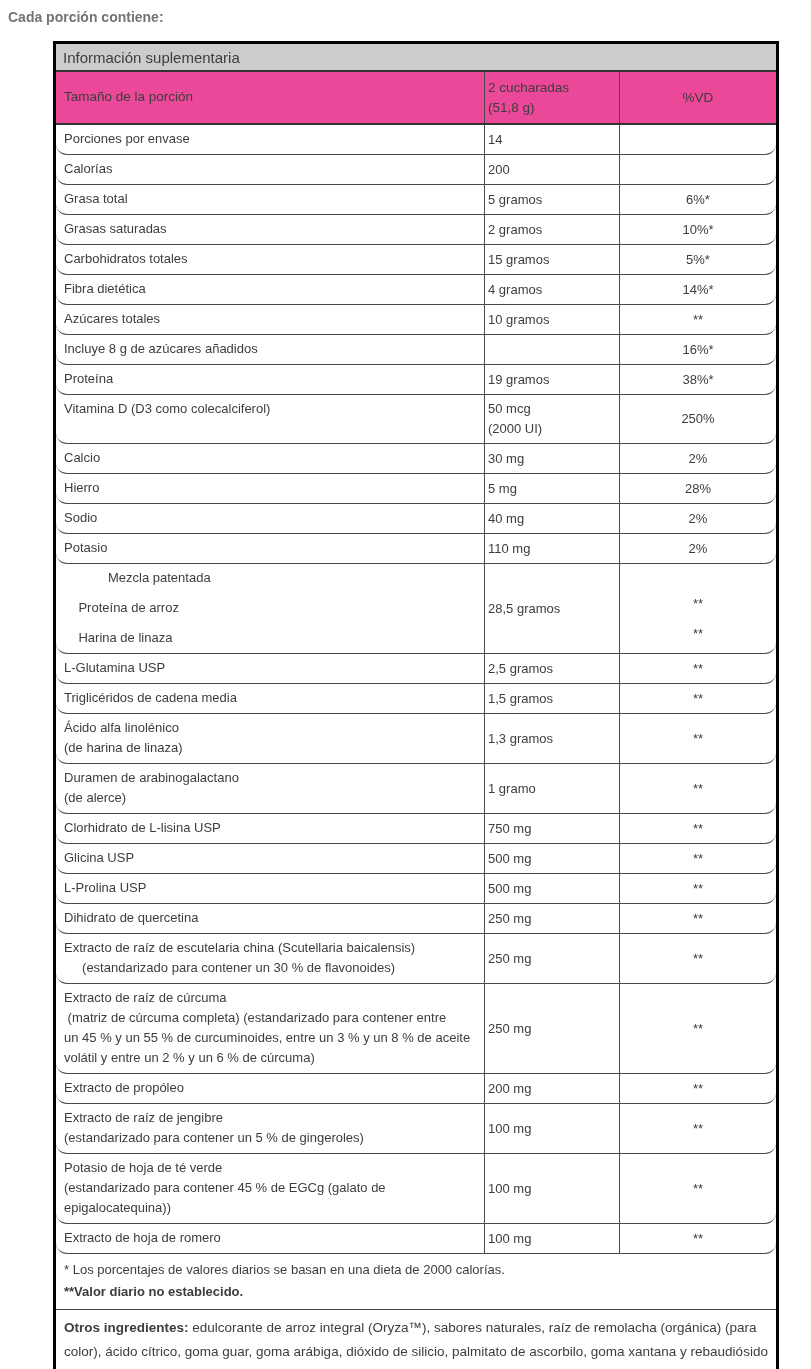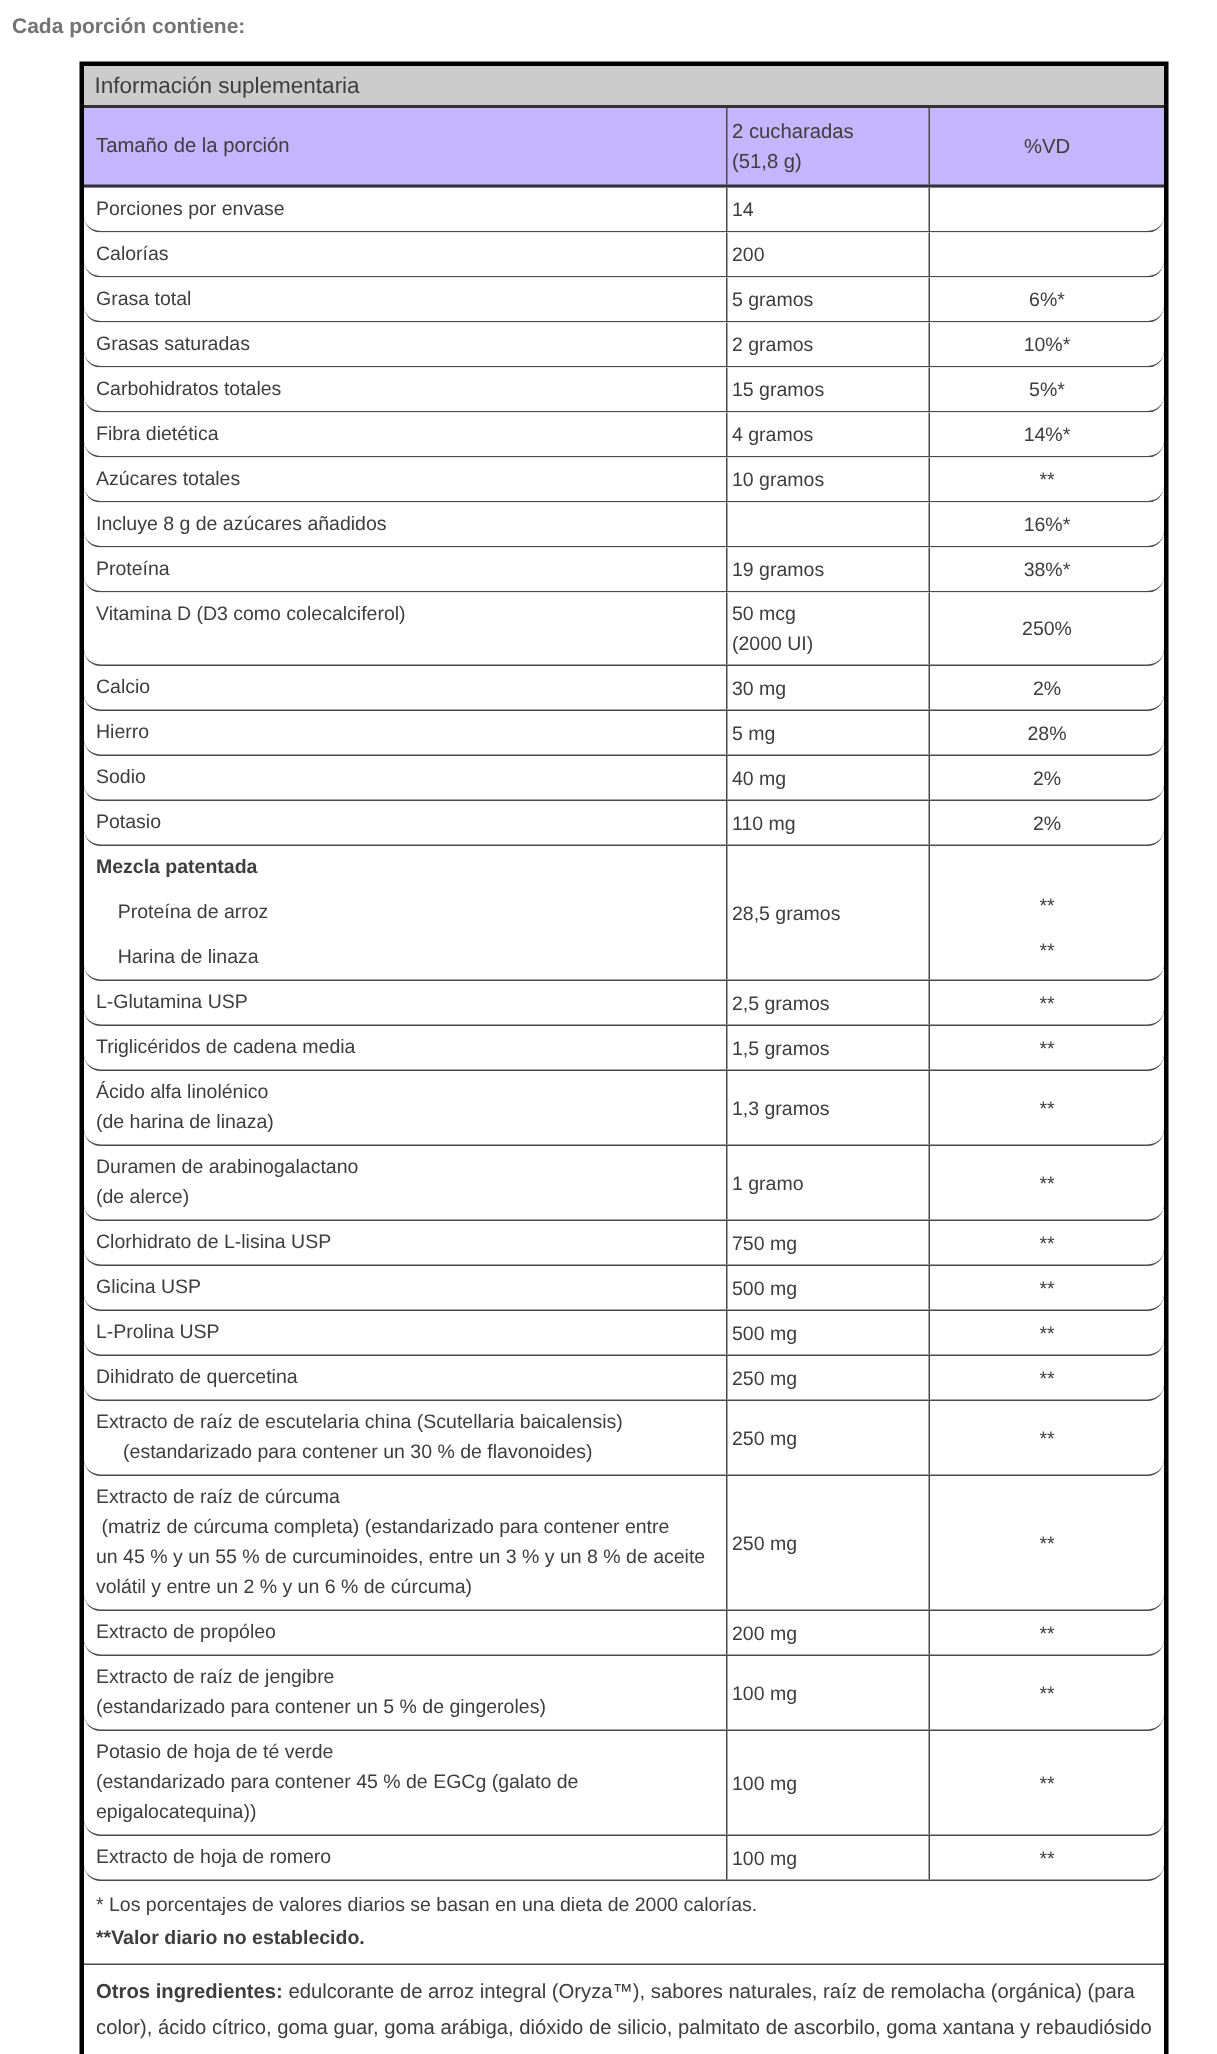--- a/index.html
+++ b/index.html
@@ -24,21 +24,21 @@
   .banner-row{
     background:#cccccc;
     border-bottom:2px solid #333333;
     min-height:24px;
     display:flex;
     align-items:center;
     padding:1px 7px;
     font-size:15px;
   }
   .header-row{
-    background:#c4b5fd;
+    background:#ec4899;
     border-bottom:2px solid #333333;
     display:flex;
     min-height:51px;
   }
   .trow{
     display:flex;
     border-bottom:1px solid #4a4a4a;
     min-height:29px;
     border-radius:11px;
   }
@@ -71,21 +71,21 @@
     padding:4px 3px;
     display:flex;
     flex-direction:column;
     justify-content:center;
     align-items:center;
     text-align:center;
   }
   .header-row .label-cell{justify-content:center;font-size:13.5px;}
   .header-row .amount-cell,.header-row .dv-cell{font-size:13.5px;}
   .line{white-space:pre-wrap;}
-  .blend .label-cell .line:first-child{font-weight:700;}
+  .blend .label-cell .line:first-child{font-weight:400;margin-left:44px;}
   .blend .label-cell .line:nth-child(n+2){margin-top:10px;}
   .blend .dv-cell{justify-content:flex-end;padding-bottom:9px;}
   .blend .dv-cell .line:nth-child(n+2){margin-top:10px;}
   .footnote-row{
     border-bottom:1px solid #4a4a4a;
     padding:5px 8px 6px;
     font-size:13px;
     line-height:22px;
   }
   .footnote-bold{font-weight:700;}

